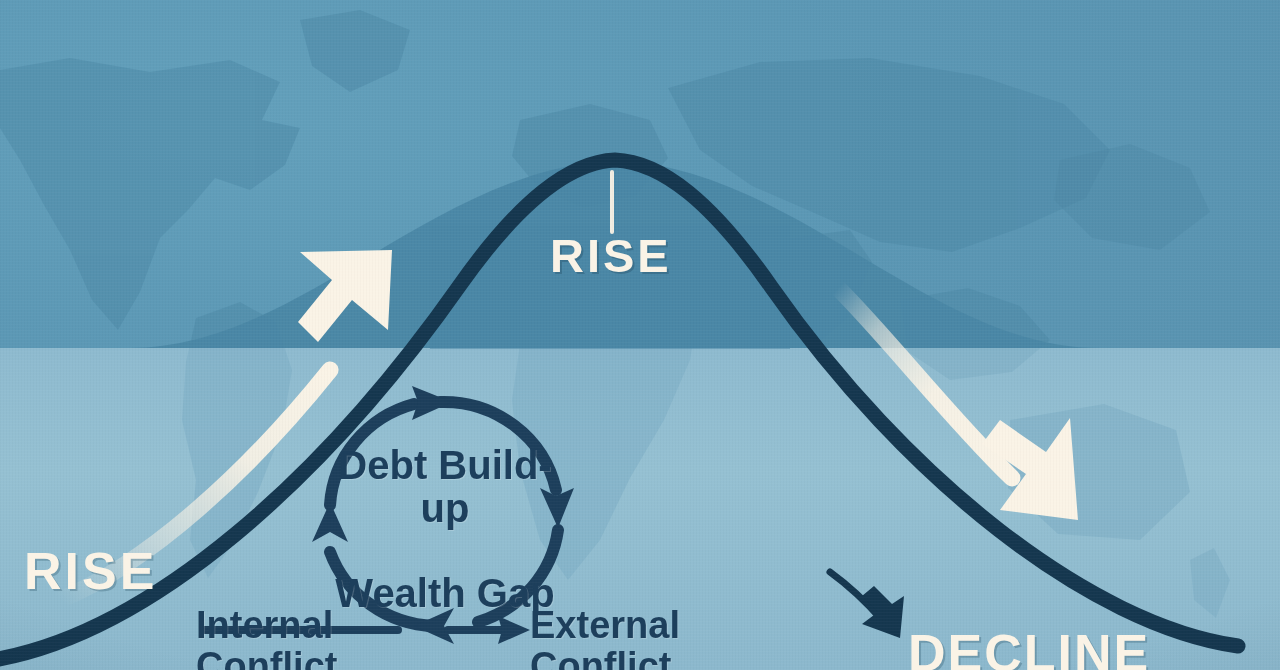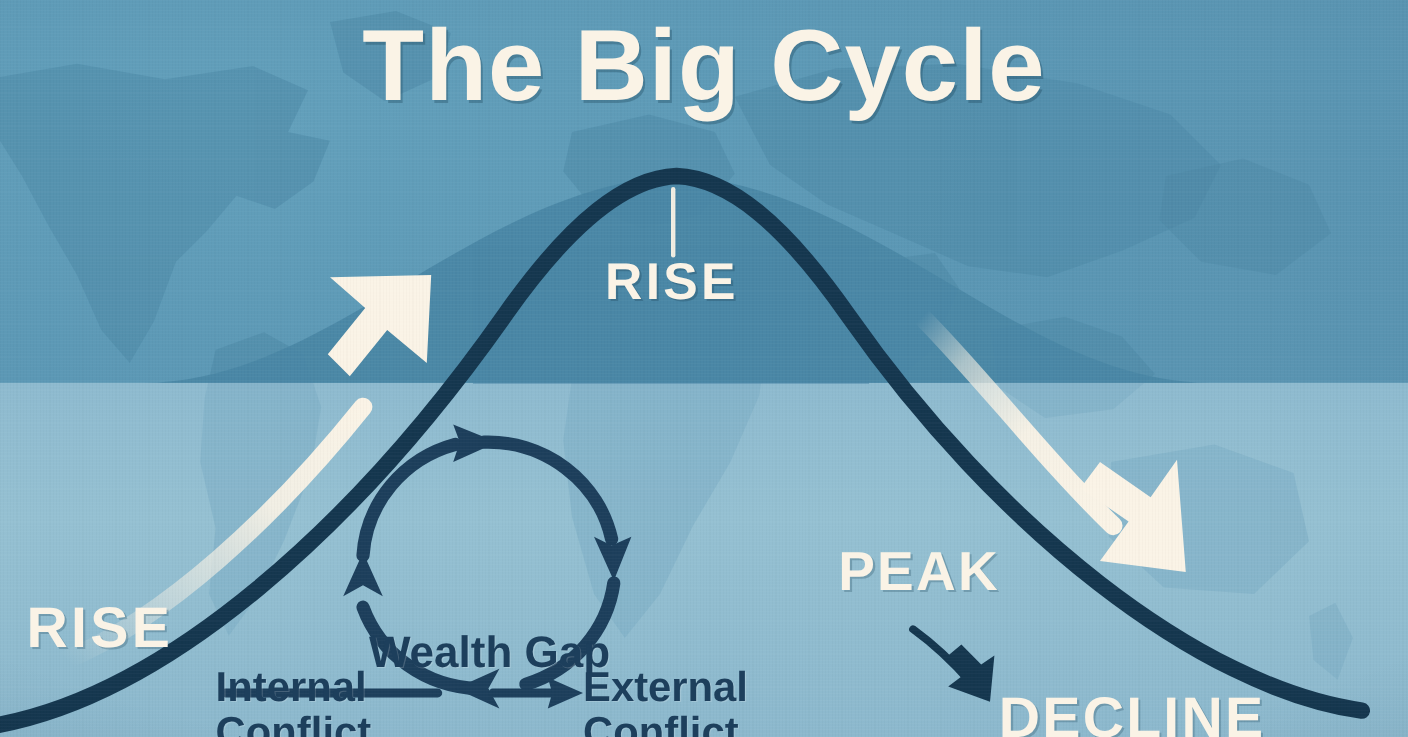--- a/index.html
+++ b/index.html
@@ -213,30 +213,29 @@
       <g>
         <line x1="448" y1="630" x2="508" y2="630" stroke="#1d3f5c" stroke-width="8" stroke-linecap="round"></line>
         <path d="M530 630 L498 616 L502 630 L498 644 Z" fill="#1d3f5c"></path>
       </g>
     </g>
   </svg>
 
   <div class="bg-noise"></div>
   <div class="bg-vignette"></div>
 
-  <div class="txt title">The Big Cycle</div>
 
   <div class="txt lbl-rise-peak">RISE</div>
 
   <div class="txt lbl-rise-left">RISE</div>
 
-  <div class="txt lbl-peak">PEAK</div>
 
   <div class="txt lbl-decline">DECLINE</div>
 
+  <div class="txt cyc-txt cyc-debt">Debt Build-up</div>
 
   <div class="txt cyc-txt cyc-wealth">Wealth Gap</div>
 
   <div class="txt cyc-txt cyc-internal">Internal Conflict</div>
 
   <div class="txt cyc-txt cyc-external">External Conflict</div>
 
 </div>
 
 </body></html>

